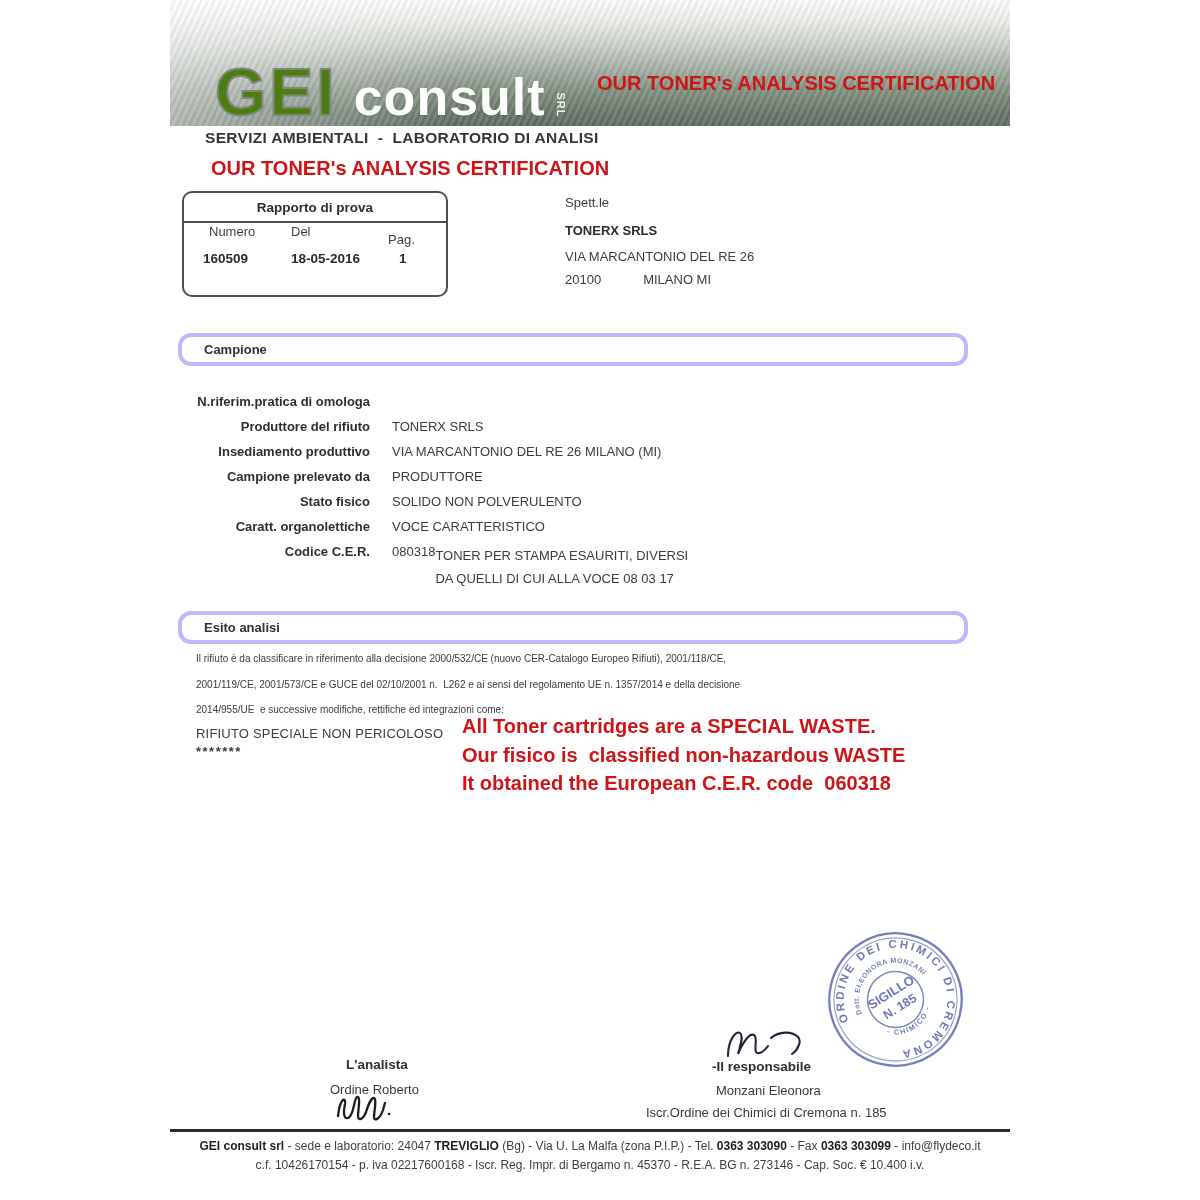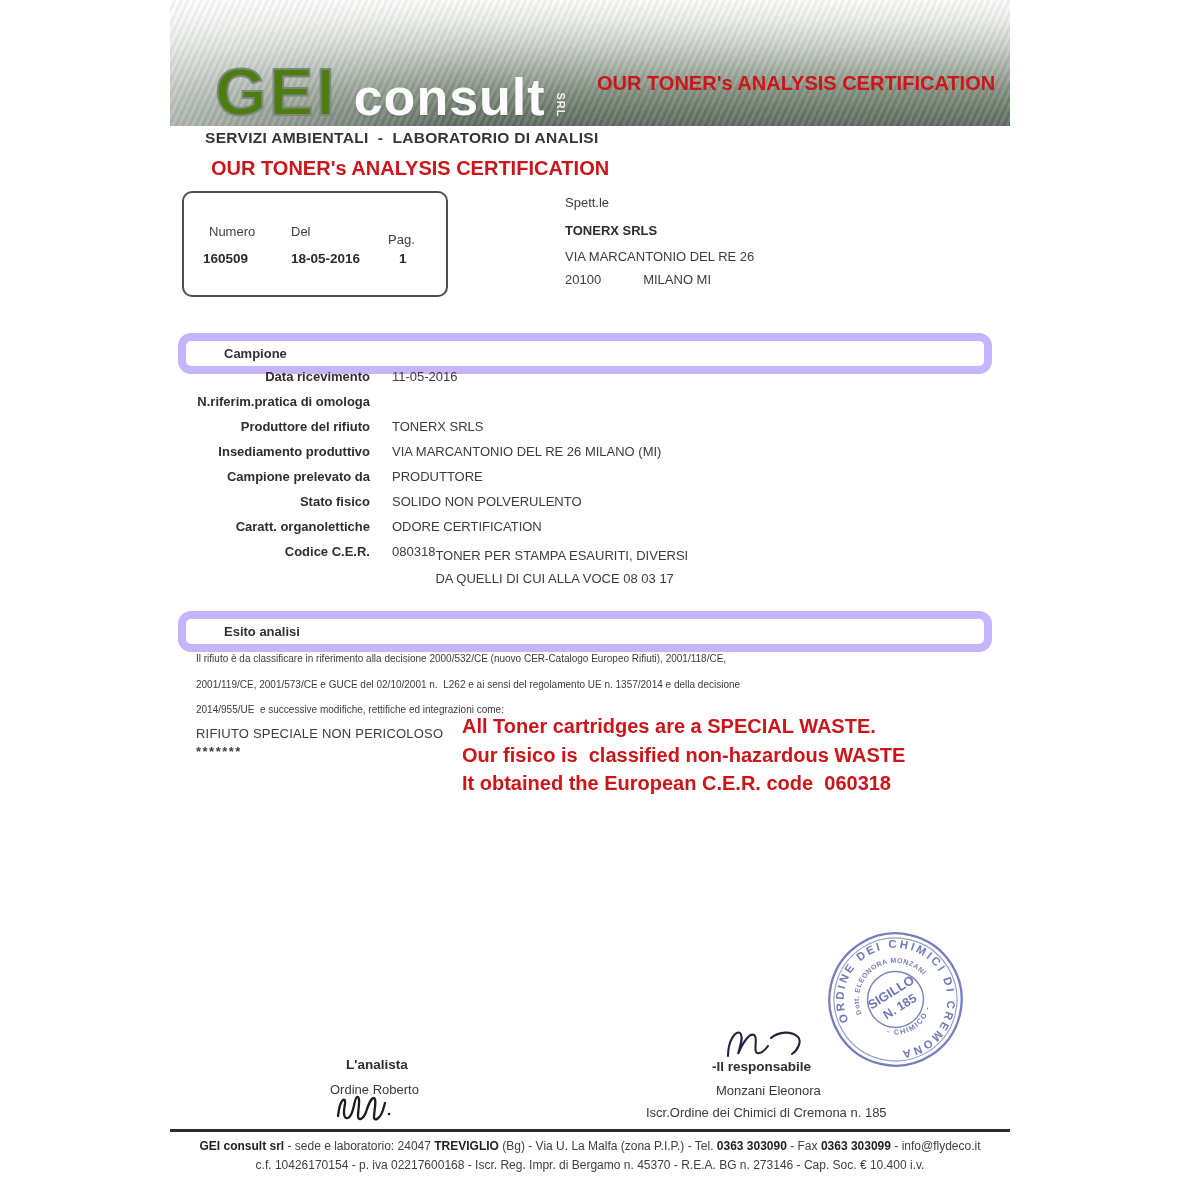--- a/index.html
+++ b/index.html
@@ -45,22 +45,22 @@
     padding-top:7px;padding-bottom:6px;border-bottom:2px solid #4f4f4f;
   }
   .rb-label{position:absolute;font-size:13px;color:#3f3f3f;}
   .rb-value{position:absolute;font-size:13.5px;font-weight:bold;color:#2b2b2b;}
   
   .recipient{position:absolute;left:565px;top:193px;font-size:13px;}
   .recipient .line{position:absolute;left:0;white-space:nowrap;}
   
   .section-bar{
     position:absolute;left:178px;width:782px;height:25px;
-    border:8px solid #c4b5fd;border-radius:13px;background:#fff;
-    font-size:13px;font-weight:bold;color:#313131;line-height:25px;padding-left:16px;
+    border:4px solid #c4b5fd;border-radius:13px;background:#fff;
+    font-size:13px;font-weight:bold;color:#313131;line-height:25px;padding-left:0;
   }
   .section-bar span{margin-left:22px;}
   
   .frow{position:absolute;left:178px;width:700px;height:25px;display:flex;align-items:flex-start;}
   .flabel{width:192px;text-align:right;font-weight:bold;font-size:13px;color:#2e2e2e;white-space:pre;}
   .fvalue{margin-left:22px;font-size:13px;color:#3c3c3c;white-space:pre;}
   .cer-desc{display:inline-block;vertical-align:top;line-height:23px;}
   
   .para{position:absolute;left:196px;top:646px;font-size:10px;line-height:25.5px;color:#3c3c3c;}
   .para div{white-space:pre;}
@@ -87,43 +87,40 @@
 
   <div class="band"></div>
   <div class="logo">
     <span class="gei">GEI</span><span class="consult">consult</span><span class="srl">SRL</span>
   </div>
   <div class="red red-title-top">OUR TONER's ANALYSIS CERTIFICATION</div>
   <div class="tagline">SERVIZI AMBIENTALI  -  LABORATORIO DI ANALISI</div>
   <div class="red red-title-main">OUR TONER's ANALYSIS CERTIFICATION</div>
 
   <div class="report-box">
+    <div class="report-title">Rapporto di prova</div>
     <span class="rb-label" style="left:25px;top:31px;">Numero</span>
     <span class="rb-label" style="left:107px;top:31px;">Del</span>
     <span class="rb-label" style="left:204px;top:39px;">Pag.</span>
     <span class="rb-value" style="left:19px;top:58px;">160509</span>
     <span class="rb-value" style="left:107px;top:58px;">18-05-2016</span>
     <span class="rb-value" style="left:215px;top:58px;">1</span>
   </div>
 
   <div class="recipient">
     <div class="line" style="top:2px;">Spett.le</div>
     <div class="line" style="top:30px;font-weight:bold;color:#2c2c2c;">TONERX SRLS</div>
     <div class="line" style="top:56px;">VIA MARCANTONIO DEL RE 26</div>
     <div class="line" style="top:79px;"><span>20100</span><span style="margin-left:42px;">MILANO MI</span></div>
   </div>
 
   <div class="section-bar" style="top:333px;">
     <span>Campione</span>
   </div>
 
-  <div class="frow" style="top:369px;">
-    <div class="flabel">Data ricevimento</div>
-    <div class="fvalue">11-05-2016</div>
-  </div>
   <div class="frow" style="top:394px;">
     <div class="flabel">N.riferim.pratica di omologa</div>
     <div class="fvalue"></div>
   </div>
   <div class="frow" style="top:419px;">
     <div class="flabel">Produttore del rifiuto</div>
     <div class="fvalue">TONERX SRLS</div>
   </div>
   <div class="frow" style="top:444px;">
     <div class="flabel">Insediamento produttivo</div>
@@ -132,21 +129,21 @@
   <div class="frow" style="top:494px;">
     <div class="flabel">Stato fisico</div>
     <div class="fvalue">SOLIDO NON POLVERULENTO</div>
   </div>
   <div class="frow" style="top:469px;">
     <div class="flabel">Campione prelevato da</div>
     <div class="fvalue">PRODUTTORE</div>
   </div>
   <div class="frow" style="top:519px;">
     <div class="flabel">Caratt. organolettiche</div>
-    <div class="fvalue">ODORE CERTIFICATION</div>
+    <div class="fvalue">VOCE CARATTERISTICO</div>
   </div>
   <div class="frow" style="top:544px;">
     <div class="flabel">Codice C.E.R.</div>
     <div class="fvalue"><span>080318</span><span class="cer-desc"><span>TONER PER STAMPA ESAURITI, DIVERSI</span><br><span>DA QUELLI DI CUI ALLA VOCE 08 03 17</span></span></div>
   </div>
 
   <div class="section-bar" style="top:611px;">
     <span>Esito analisi</span>
   </div>
 

